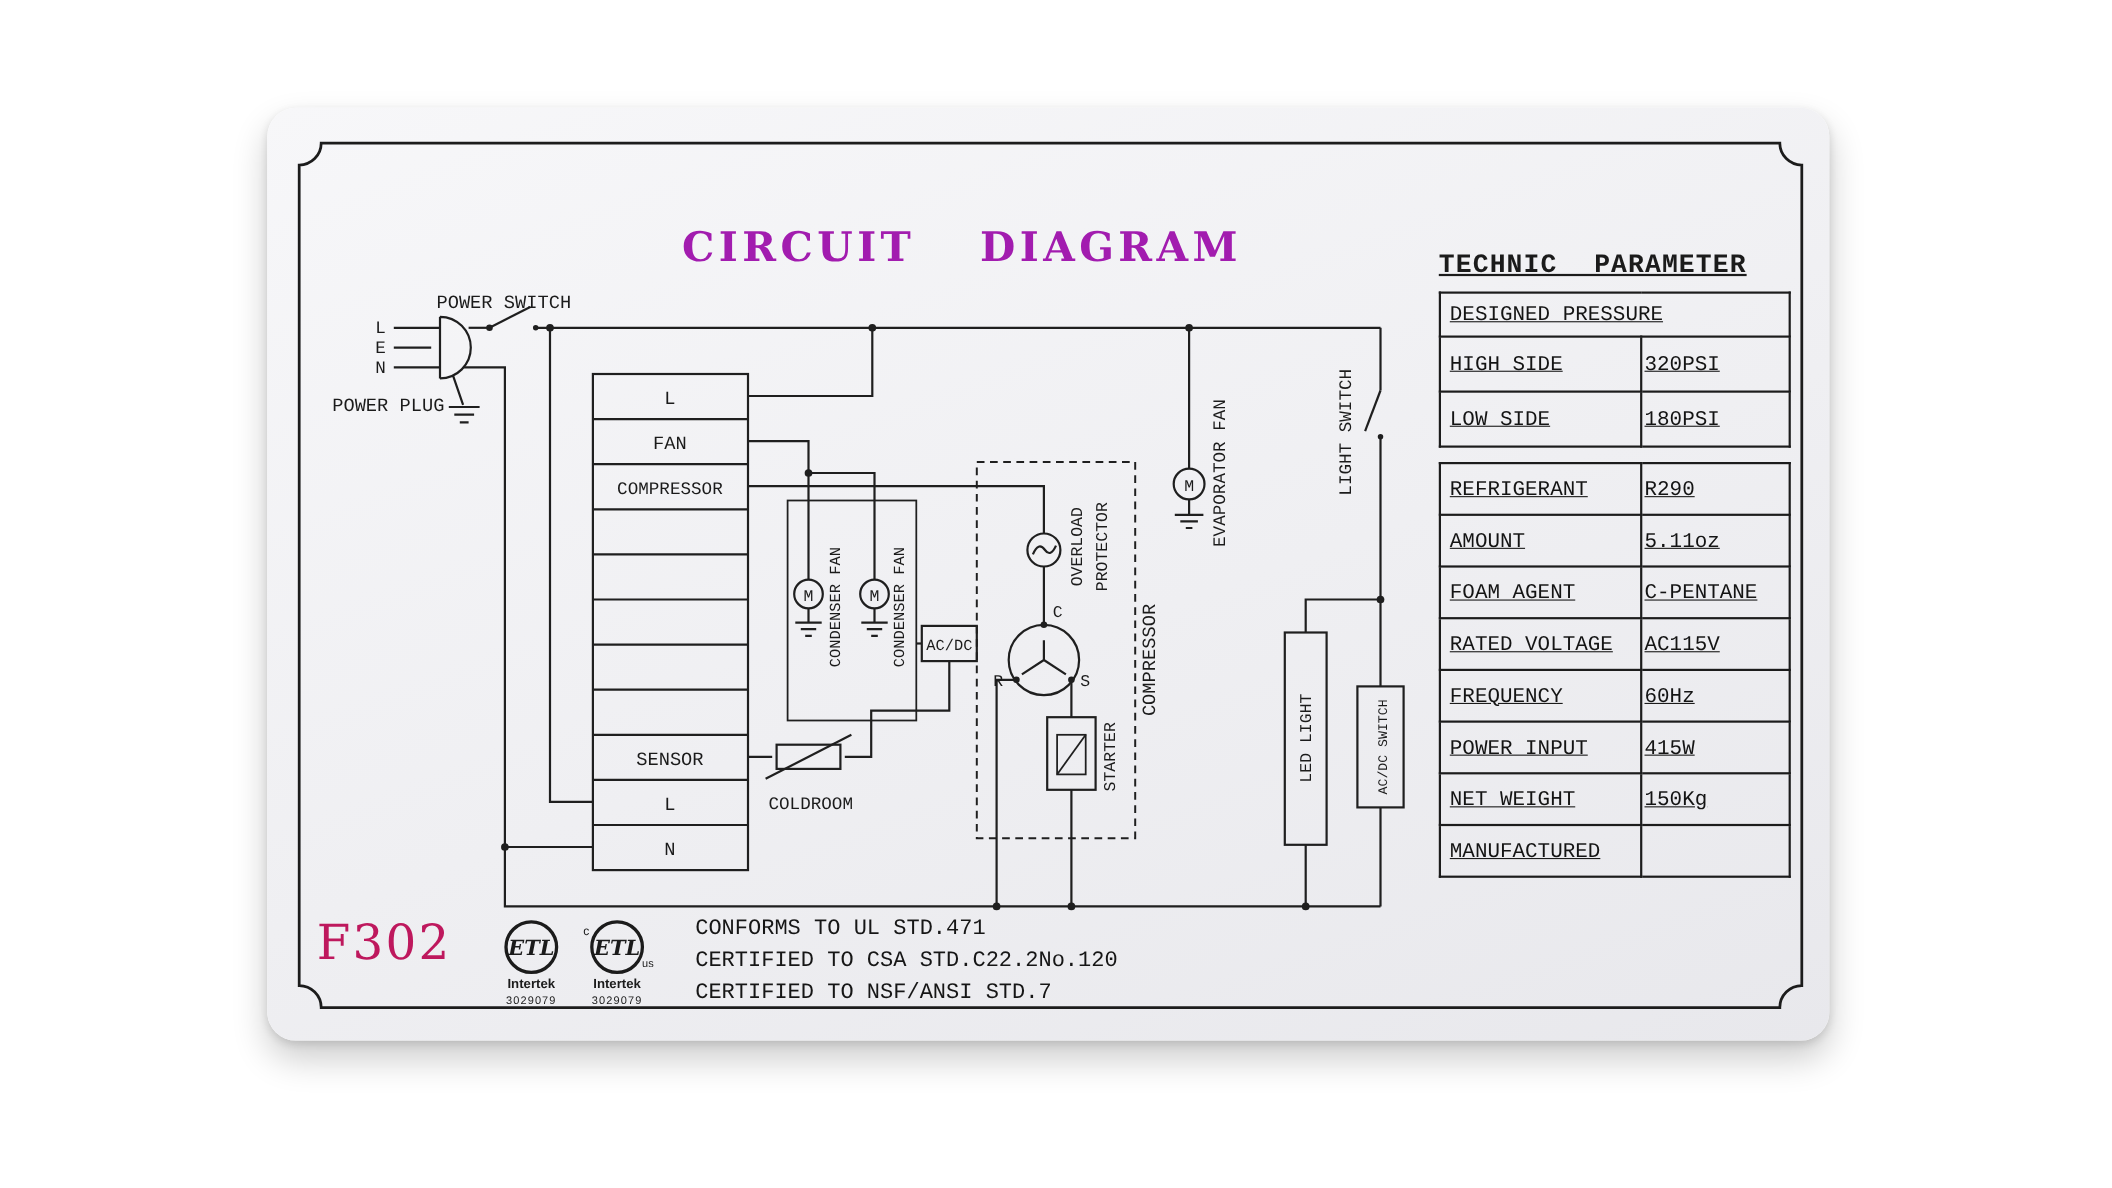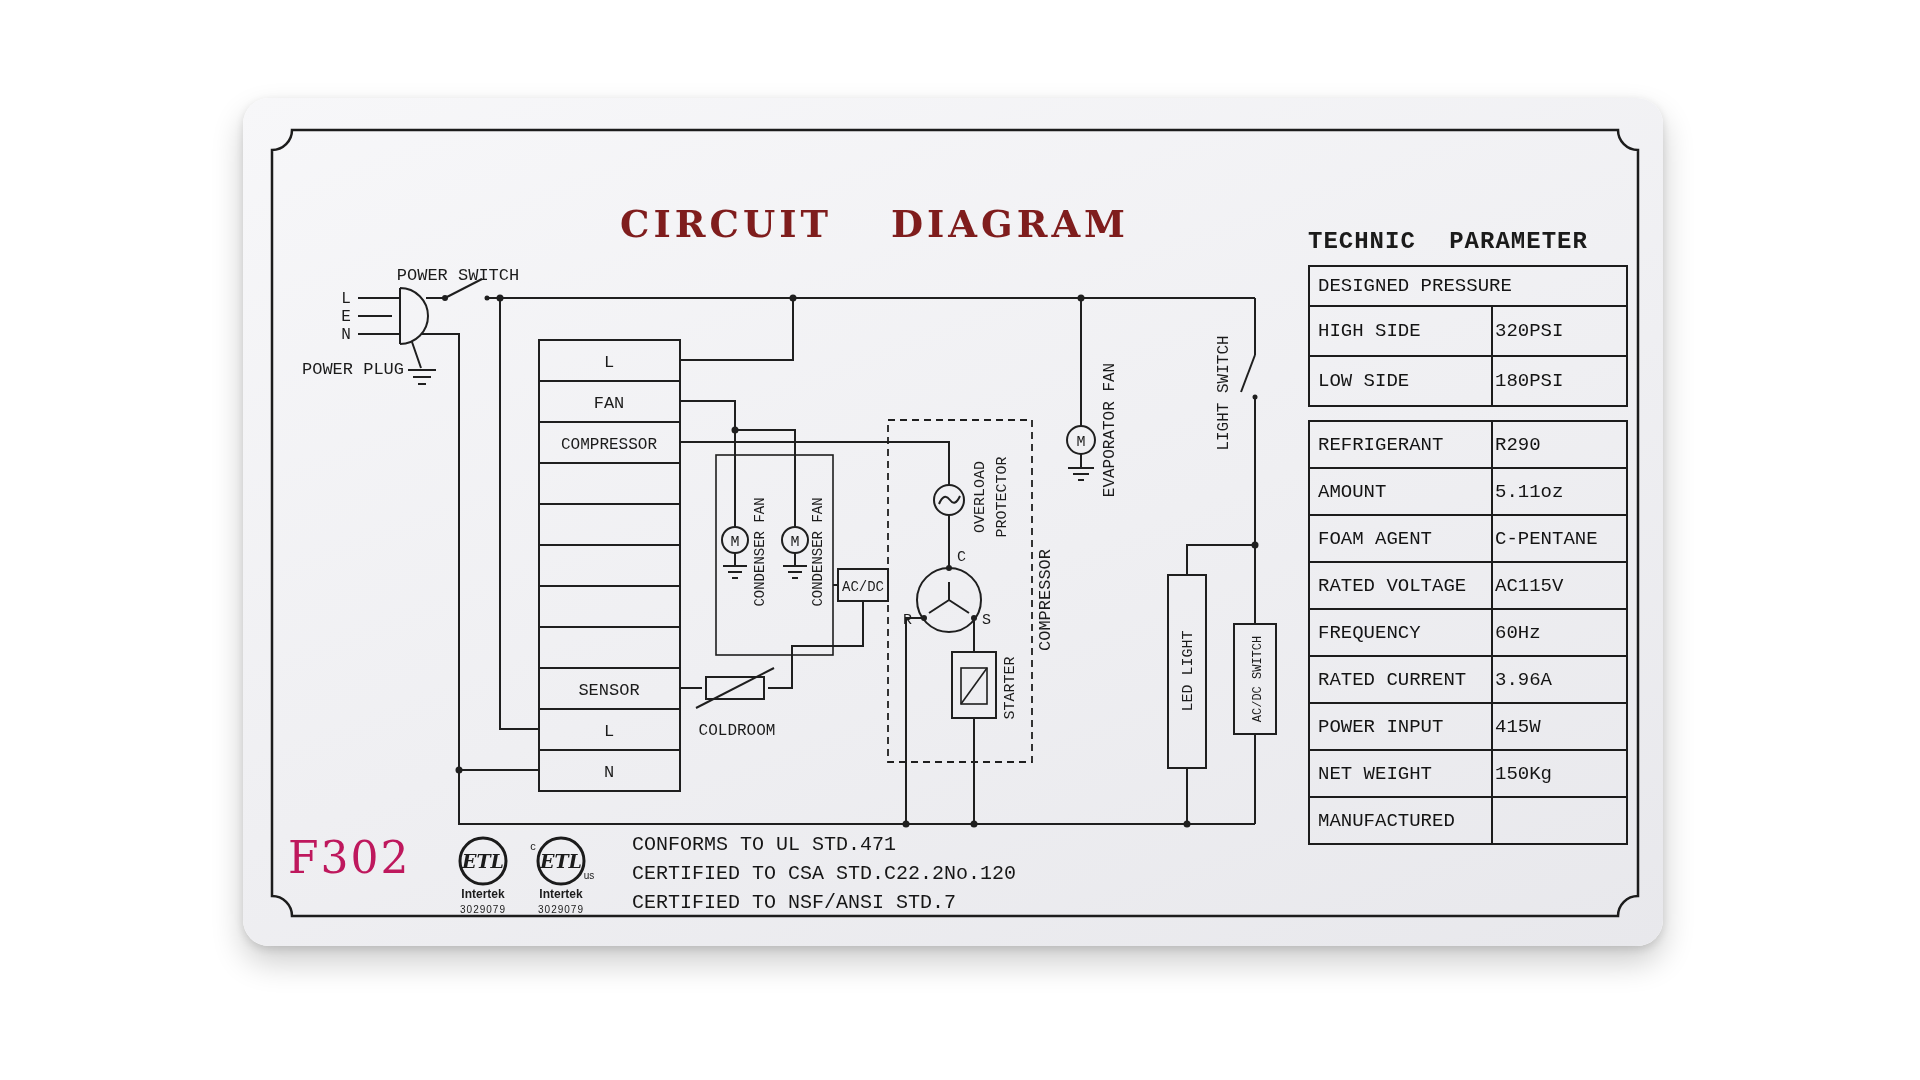--- a/index.html
+++ b/index.html
@@ -12,23 +12,23 @@
     position:absolute; left:243px; top:98px; width:1420px; height:848px;
     background:linear-gradient(160deg,#f7f7f9 0%, #efeff2 55%, #e8e8ec 100%);
     border-radius:26px;
     box-shadow:0 16px 32px rgba(0,0,0,0.20), 0 3px 8px rgba(0,0,0,0.12);
   }
   svg.schem { position:absolute; left:0; top:0; }
   .mono { font-family:"Liberation Mono", monospace; fill:#1b1b1b; }
   .title {
     position:absolute; left:620px; top:202px; width:500px; text-align:center;
     font-family:"DejaVu Serif", serif; font-weight:bold; font-size:37px;
-    letter-spacing:4px; word-spacing:42px; color:#7f1d1d; white-space:nowrap;
-  }
-  .technic { position:absolute; left:1308px; top:228px; width:384px; color:#1b1b1b; }
+    letter-spacing:4px; word-spacing:42px; color:#a21caf; white-space:nowrap;
+  }
+  .technic { position:absolute; left:1308px; top:228px; width:384px; color:#1b1b1b;text-decoration:underline; }
   .technic-heading {
     font-family:"Liberation Mono", monospace; font-size:24px; font-weight:bold;
     letter-spacing:1px; word-spacing:18px; margin-bottom:10px; white-space:nowrap;
   }
   table.ptable { border-collapse:collapse; width:318px; table-layout:fixed; }
   table.ptable td {
     border:2px solid #1c1c1c; font-family:"Liberation Mono", monospace;
     font-size:19px; color:#141414; padding:0 0 0 8px; height:48px;
     white-space:nowrap; overflow:hidden;
   }
@@ -242,24 +242,20 @@
     </tr>
     <tr>
       <td>RATED VOLTAGE</td>
       <td class="val">AC115V</td>
     </tr>
     <tr>
       <td>FREQUENCY</td>
       <td class="val">60Hz</td>
     </tr>
     <tr>
-      <td>RATED CURRENT</td>
-      <td class="val">3.96A</td>
-    </tr>
-    <tr>
       <td>POWER INPUT</td>
       <td class="val">415W</td>
     </tr>
     <tr>
       <td>NET WEIGHT</td>
       <td class="val">150Kg</td>
     </tr>
     <tr>
       <td>MANUFACTURED</td>
       <td class="val"></td>

